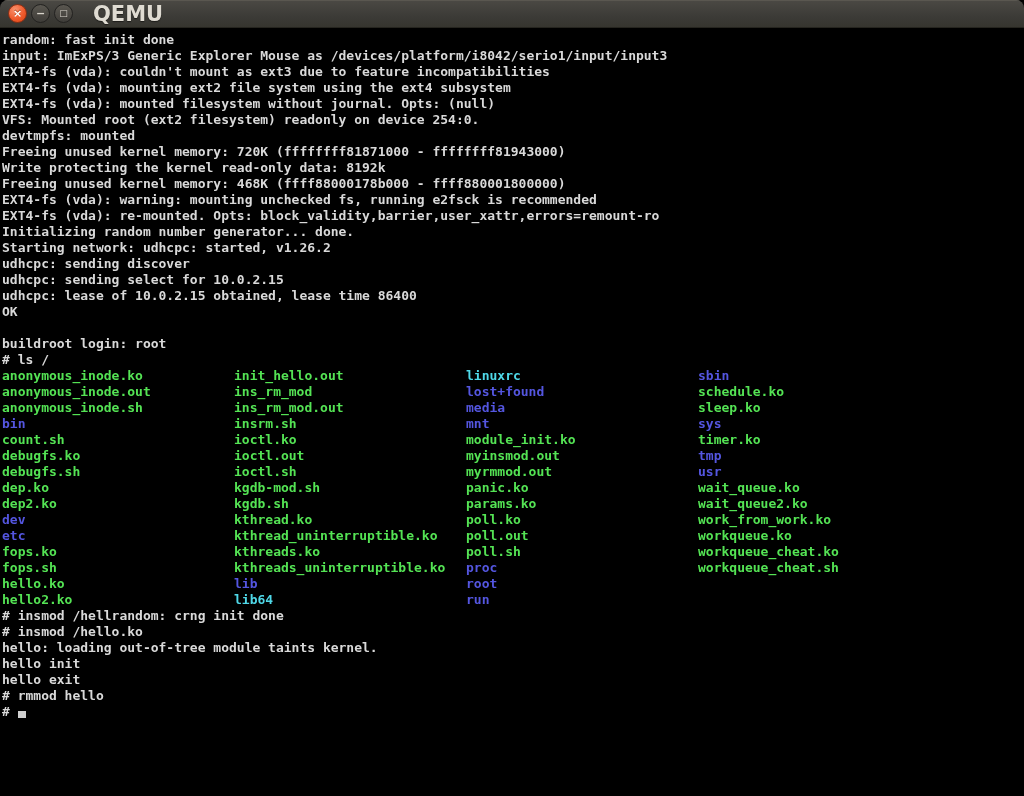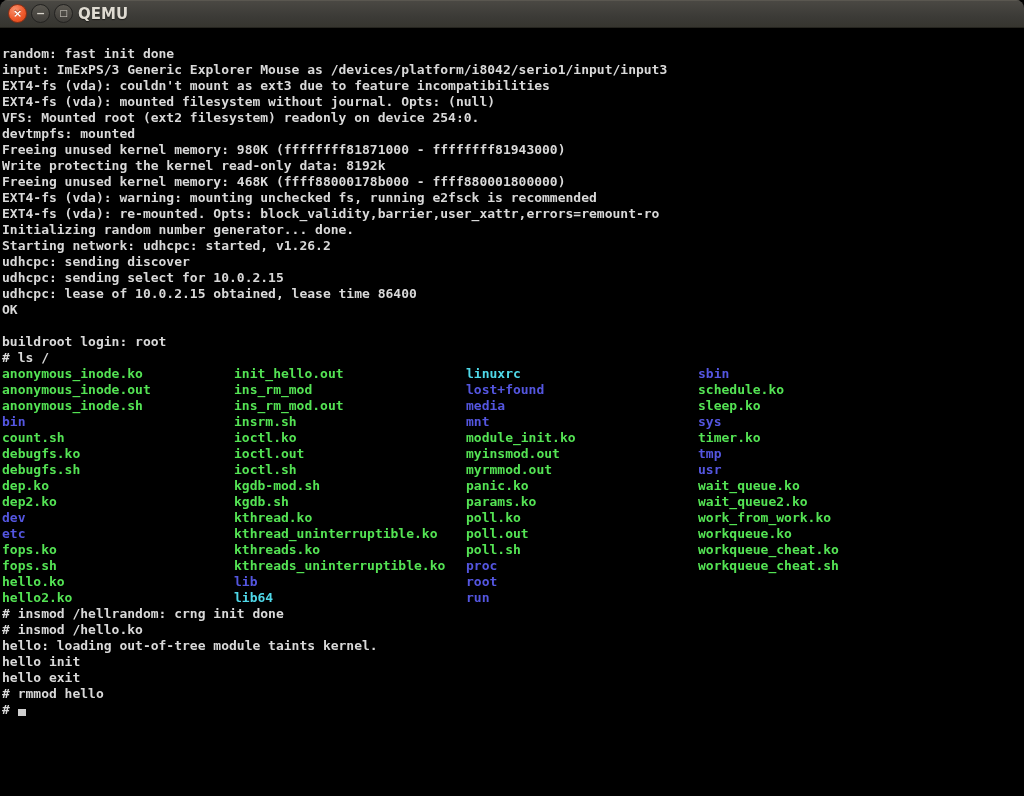--- a/index.html
+++ b/index.html
@@ -8,24 +8,24 @@
   
   .titlebar{height:28px;background:linear-gradient(#4b4944,#3c3b37 60%,#36352f);
     border-bottom:1px solid #26251f;display:flex;align-items:center;padding:0 8px;box-sizing:border-box;
     box-shadow:inset 0 1px 0 #5a5750;}
   .tb-btn{width:19px;height:19px;border-radius:50%;margin-right:4px;display:flex;align-items:center;justify-content:center;
     font-family:"DejaVu Sans","Liberation Sans",sans-serif;font-size:11px;line-height:1;cursor:pointer;box-sizing:border-box;}
   .tb-close{background:radial-gradient(circle at 35% 28%,#f8936f 0%,#ef5a2c 55%,#d64413 100%);
     border:1px solid #8f3015;color:#fff;font-weight:bold;text-shadow:0 -1px 0 #a03a12;}
   .tb-plain{background:linear-gradient(#5a5750,#3e3c38);border:1px solid #232220;color:#d8d4cc;font-weight:bold;}
   .tb-plain.max{font-size:9px;}
-  .tb-title{color:#dfdbd2;font-family:"DejaVu Sans","Liberation Sans",sans-serif;font-weight:bold;font-size:15px;
-    margin-left:1px;text-shadow:0 1px 1px #1e1d1a;}
+  .tb-title{color:#dfdbd2;font-family:"DejaVu Sans","Liberation Sans",sans-serif;font-weight:bold;font-size:21px;
+    margin-left:16px;text-shadow:0 1px 1px #1e1d1a;}
   
-  .terminal{width:837px;height:768px;background:var(--background,#000);padding:18px 0 0 2px;box-sizing:border-box;cursor:text;}
+  .terminal{width:837px;height:768px;background:var(--background,#000);padding:4px 0 0 2px;box-sizing:border-box;cursor:text;}
   .ln{height:16px;line-height:16px;font-size:13px;font-weight:bold;color:var(--foreground,#d9d9d9);white-space:pre;}
   .lc{display:inline-block;width:232px;vertical-align:top;}
   .lc:last-child{width:auto;}
   .lc[data-type="exec"]{color:var(--exec-green,#54e354);}
   .lc[data-type="dir"]{color:var(--dir-blue,#5456e0);}
   .lc[data-type="link"]{color:var(--link-cyan,#4fd8e8);}
   .cursor{display:inline-block;width:8px;height:7px;background:#cfcfcf;vertical-align:-2px;}
 </style>
 </head>
 <body>
@@ -41,24 +41,25 @@
     <div class="tb-btn tb-plain max">
         <span>□</span>
       </div>
     <span class="tb-title">QEMU</span>
   </div>
 
   <div class="terminal">
     <div class="ln">random: fast init done</div>
     <div class="ln">input: ImExPS/3 Generic Explorer Mouse as /devices/platform/i8042/serio1/input/input3</div>
     <div class="ln">EXT4-fs (vda): couldn't mount as ext3 due to feature incompatibilities</div>
+    <div class="ln">EXT4-fs (vda): mounting ext2 file system using the ext4 subsystem</div>
     <div class="ln">EXT4-fs (vda): mounted filesystem without journal. Opts: (null)</div>
     <div class="ln">VFS: Mounted root (ext2 filesystem) readonly on device 254:0.</div>
     <div class="ln">devtmpfs: mounted</div>
-    <div class="ln">Freeing unused kernel memory: 980K (ffffffff81871000 - ffffffff81943000)</div>
+    <div class="ln">Freeing unused kernel memory: 720K (ffffffff81871000 - ffffffff81943000)</div>
     <div class="ln">Write protecting the kernel read-only data: 8192k</div>
     <div class="ln">Freeing unused kernel memory: 468K (ffff88000178b000 - ffff880001800000)</div>
     <div class="ln">EXT4-fs (vda): warning: mounting unchecked fs, running e2fsck is recommended</div>
     <div class="ln">EXT4-fs (vda): re-mounted. Opts: block_validity,barrier,user_xattr,errors=remount-ro</div>
     <div class="ln">Initializing random number generator... done.</div>
     <div class="ln">Starting network: udhcpc: started, v1.26.2</div>
     <div class="ln">udhcpc: sending discover</div>
     <div class="ln">udhcpc: sending select for 10.0.2.15</div>
     <div class="ln">udhcpc: lease of 10.0.2.15 obtained, lease time 86400</div>
     <div class="ln">OK</div>

